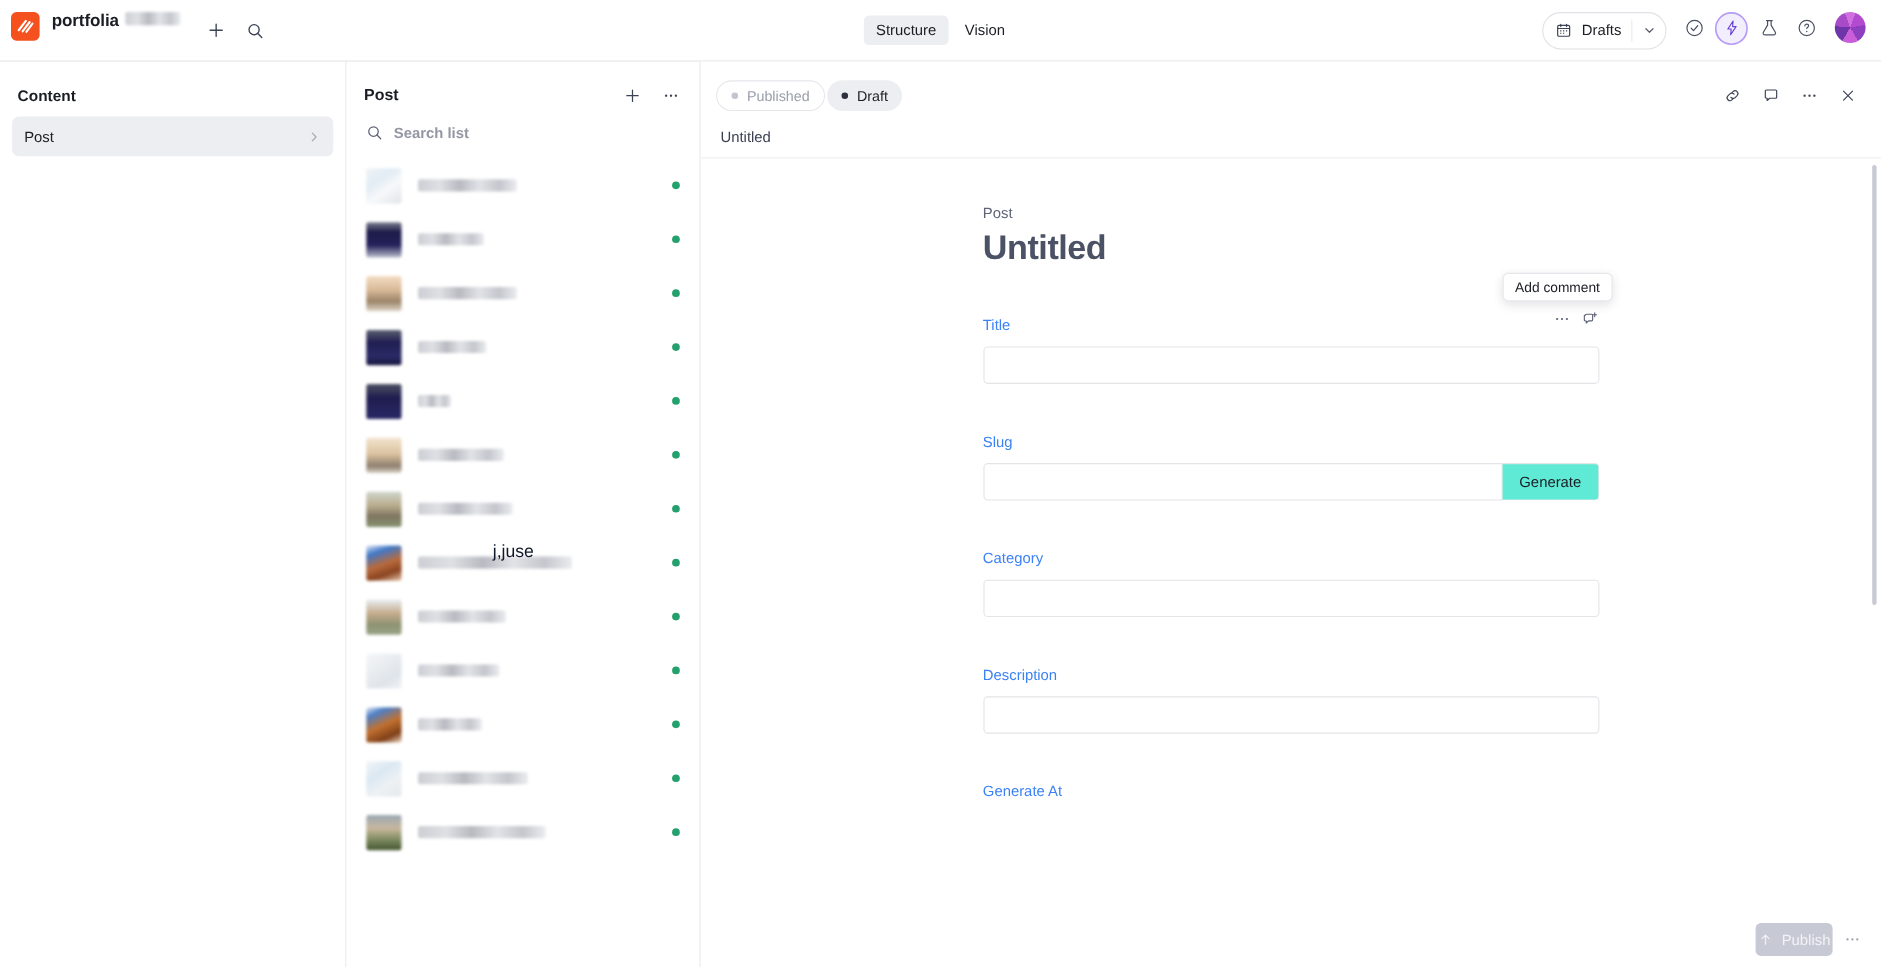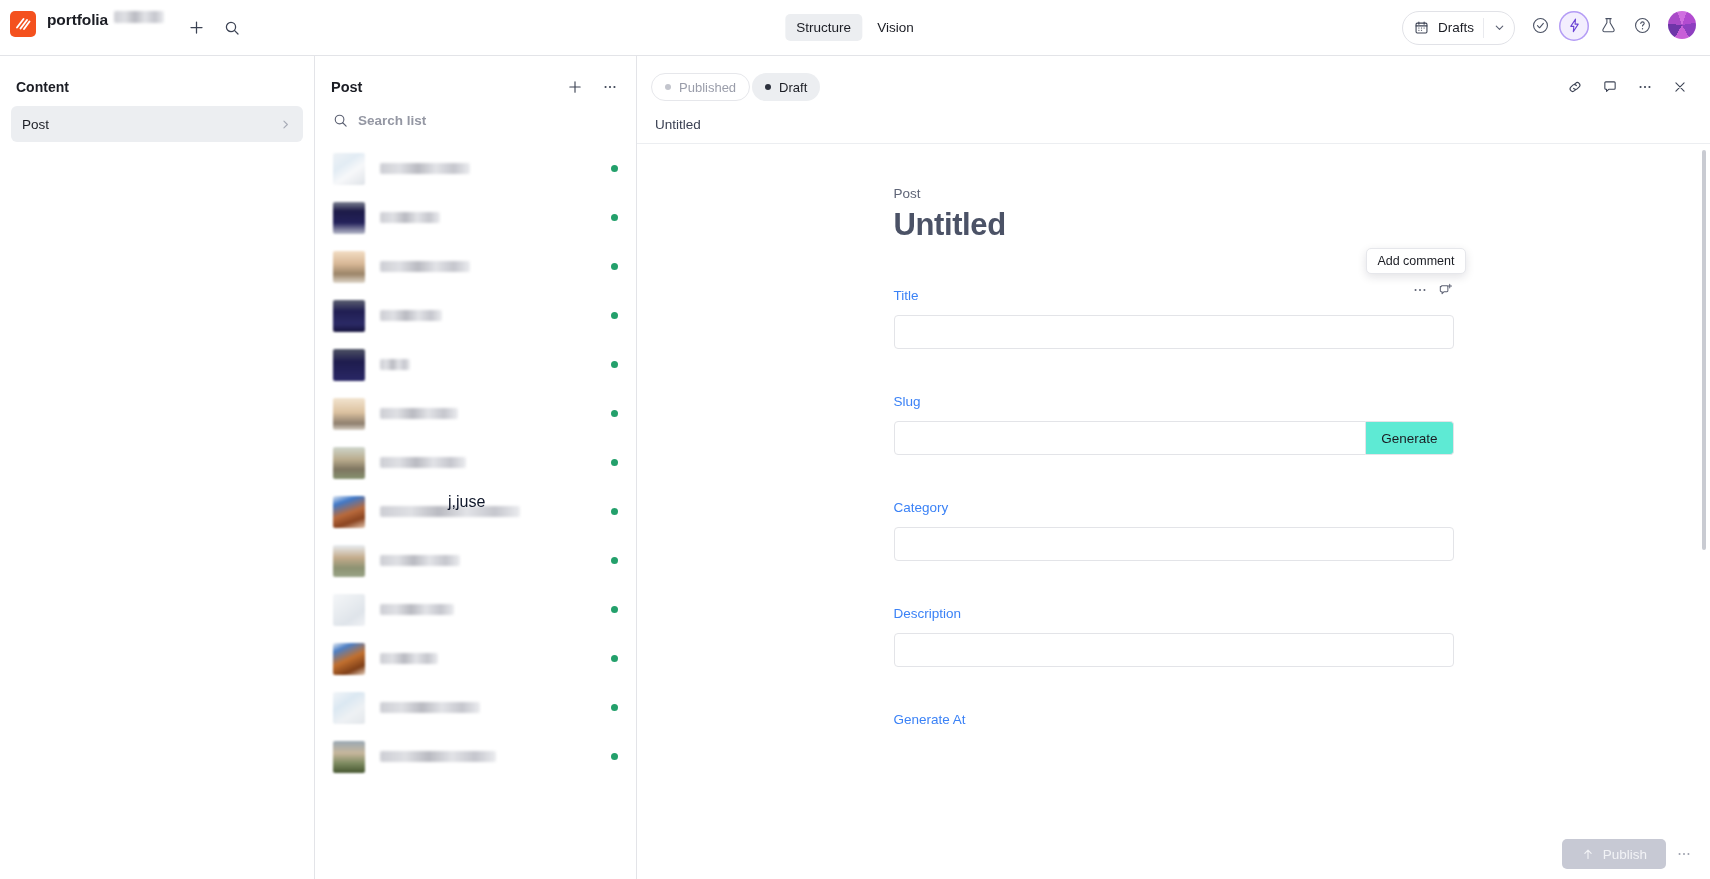--- a/index.html
+++ b/index.html
@@ -186,21 +186,21 @@
     position: absolute; right: 4px; top: 6px; width: 4px; height: 400px;
     background: #c9cbd2; border-radius: 3px;
   }
 
   .publish-bar {
     position: absolute; right: 14px; bottom: 10px;
     display: flex; align-items: center; gap: 6px;
   }
   .publish-btn {
     display: flex; align-items: center; gap: 8px;
-    height: 30px; padding: 0 19px; border-radius: 5px;
+    height: 30px; padding: 0 2px; border-radius: 5px;
     background: #c7c9d4; color: #f2f3f6; font-size: 13.5px;
     border: none; cursor: not-allowed; font-family: inherit;
   }
 </style>
 </head>
 <body>
 
 <div class="app">
 
   <div class="topbar">

